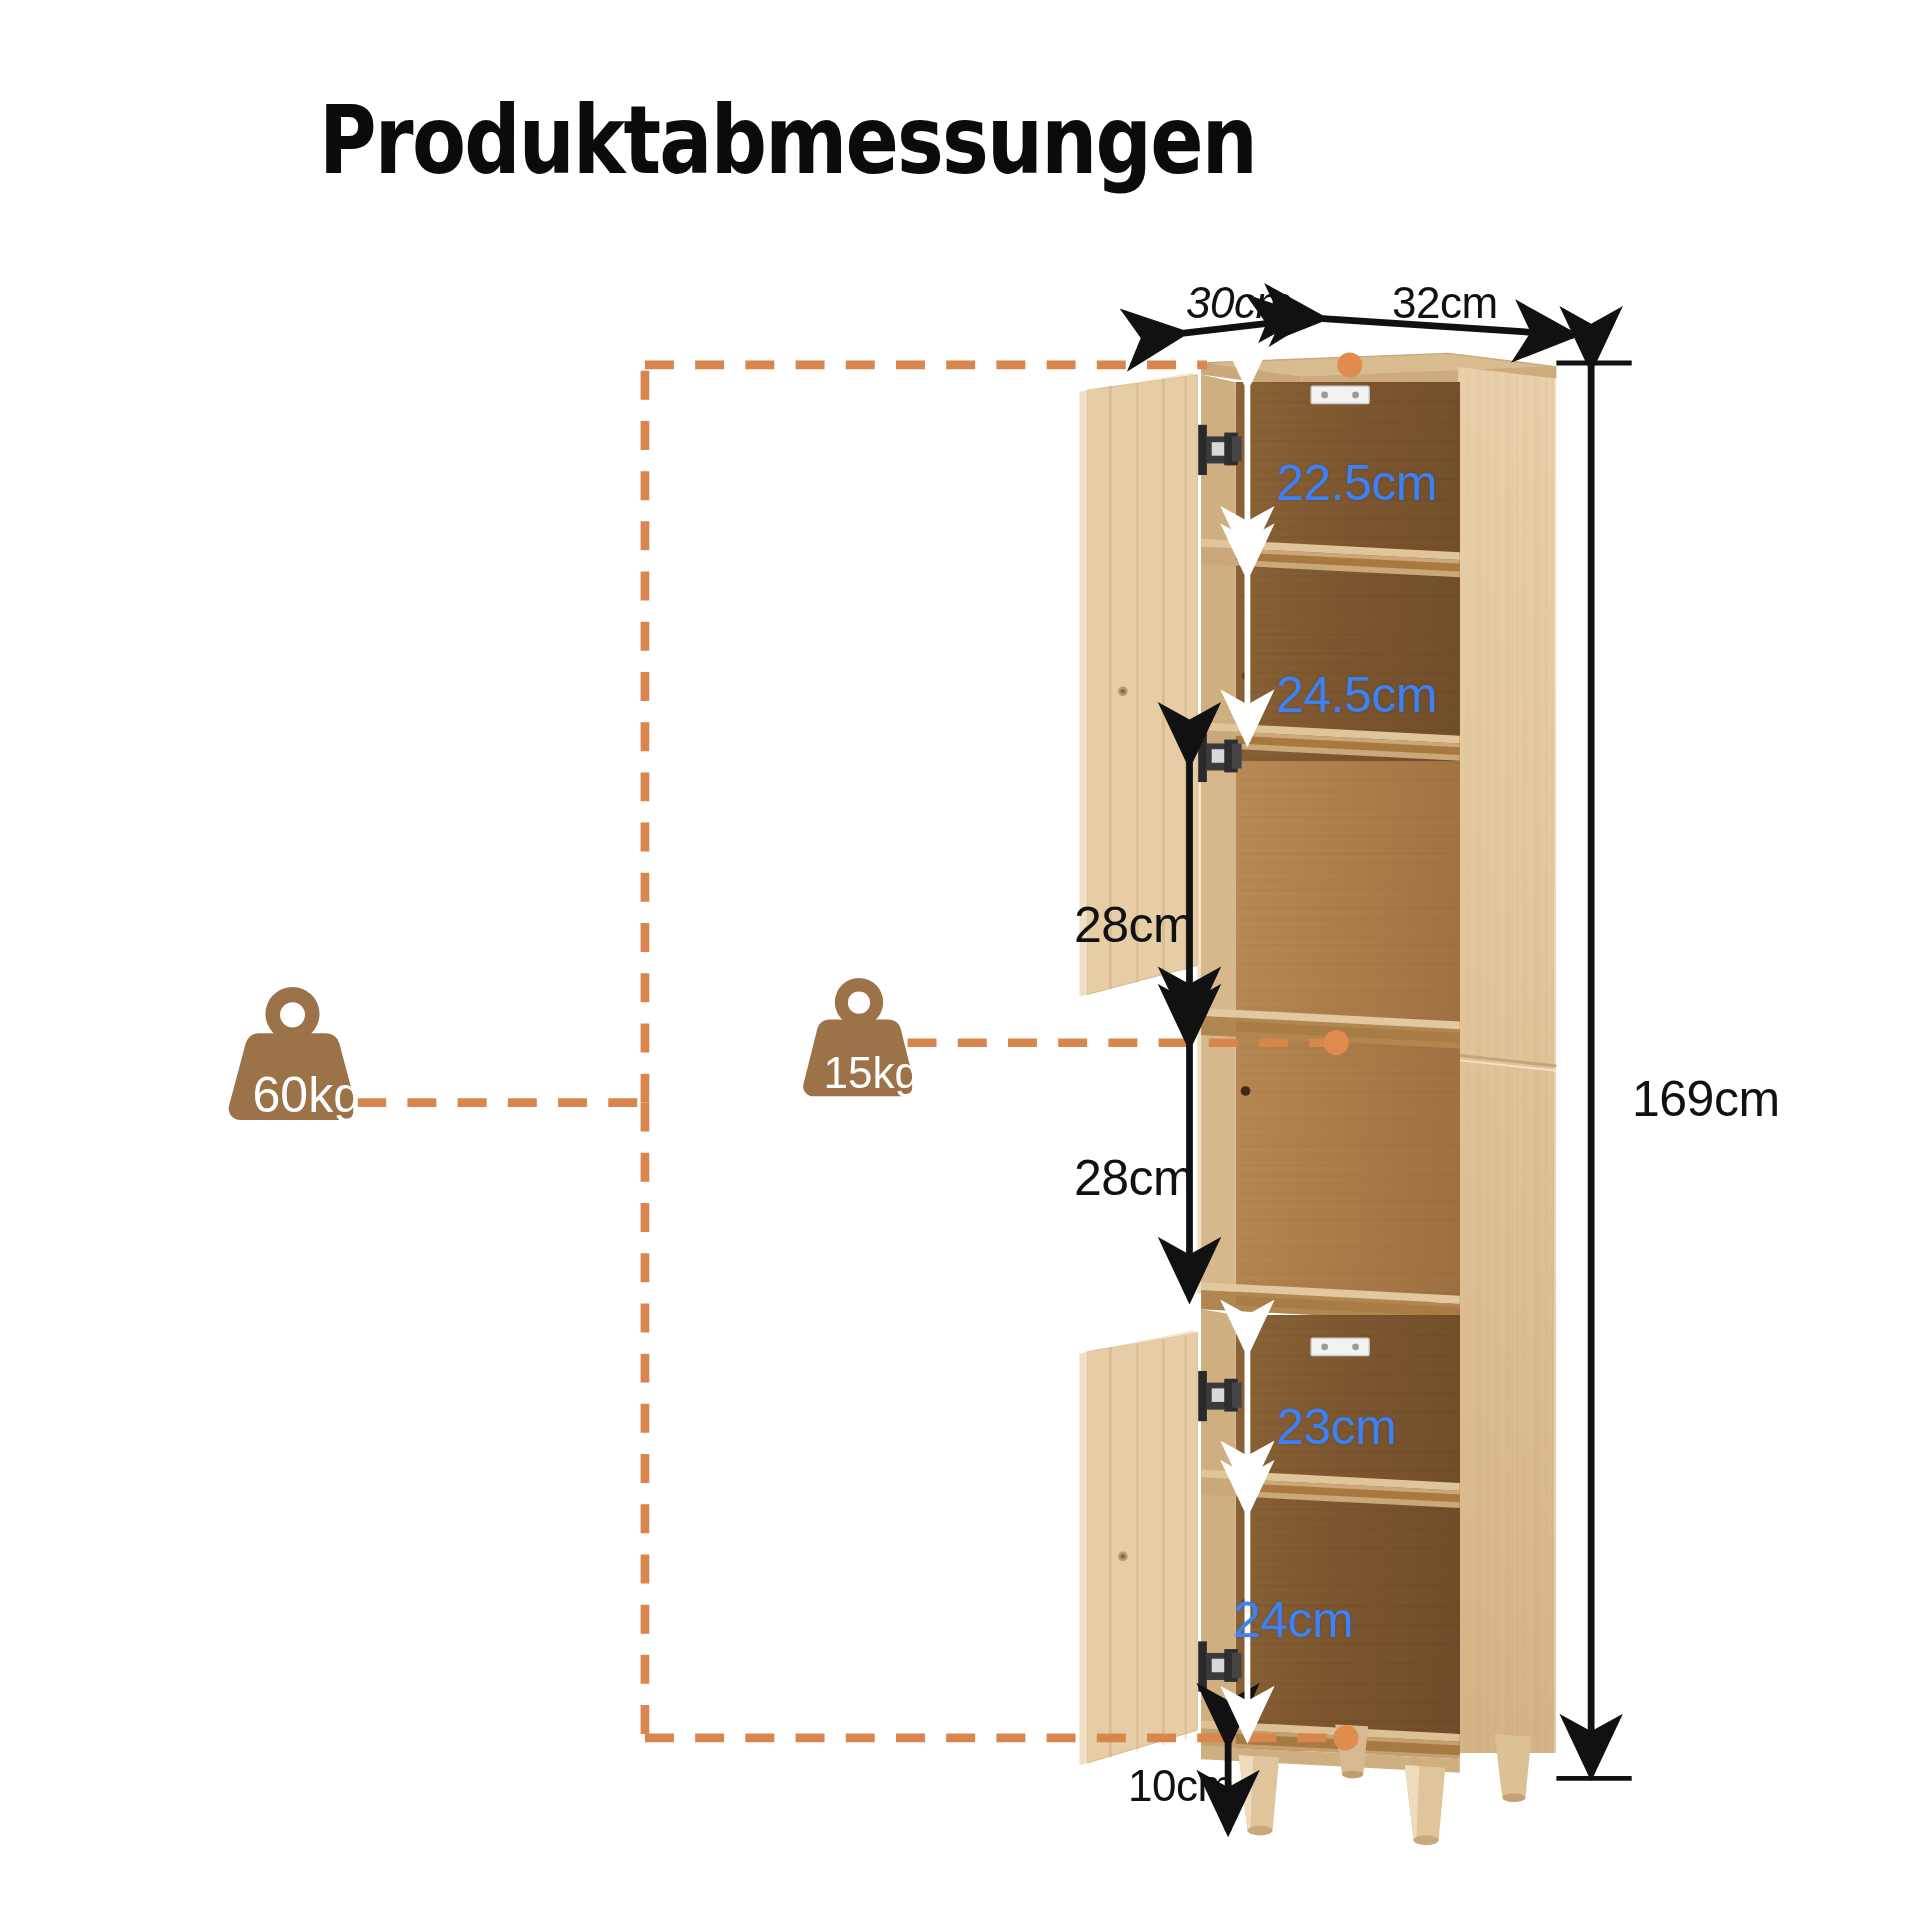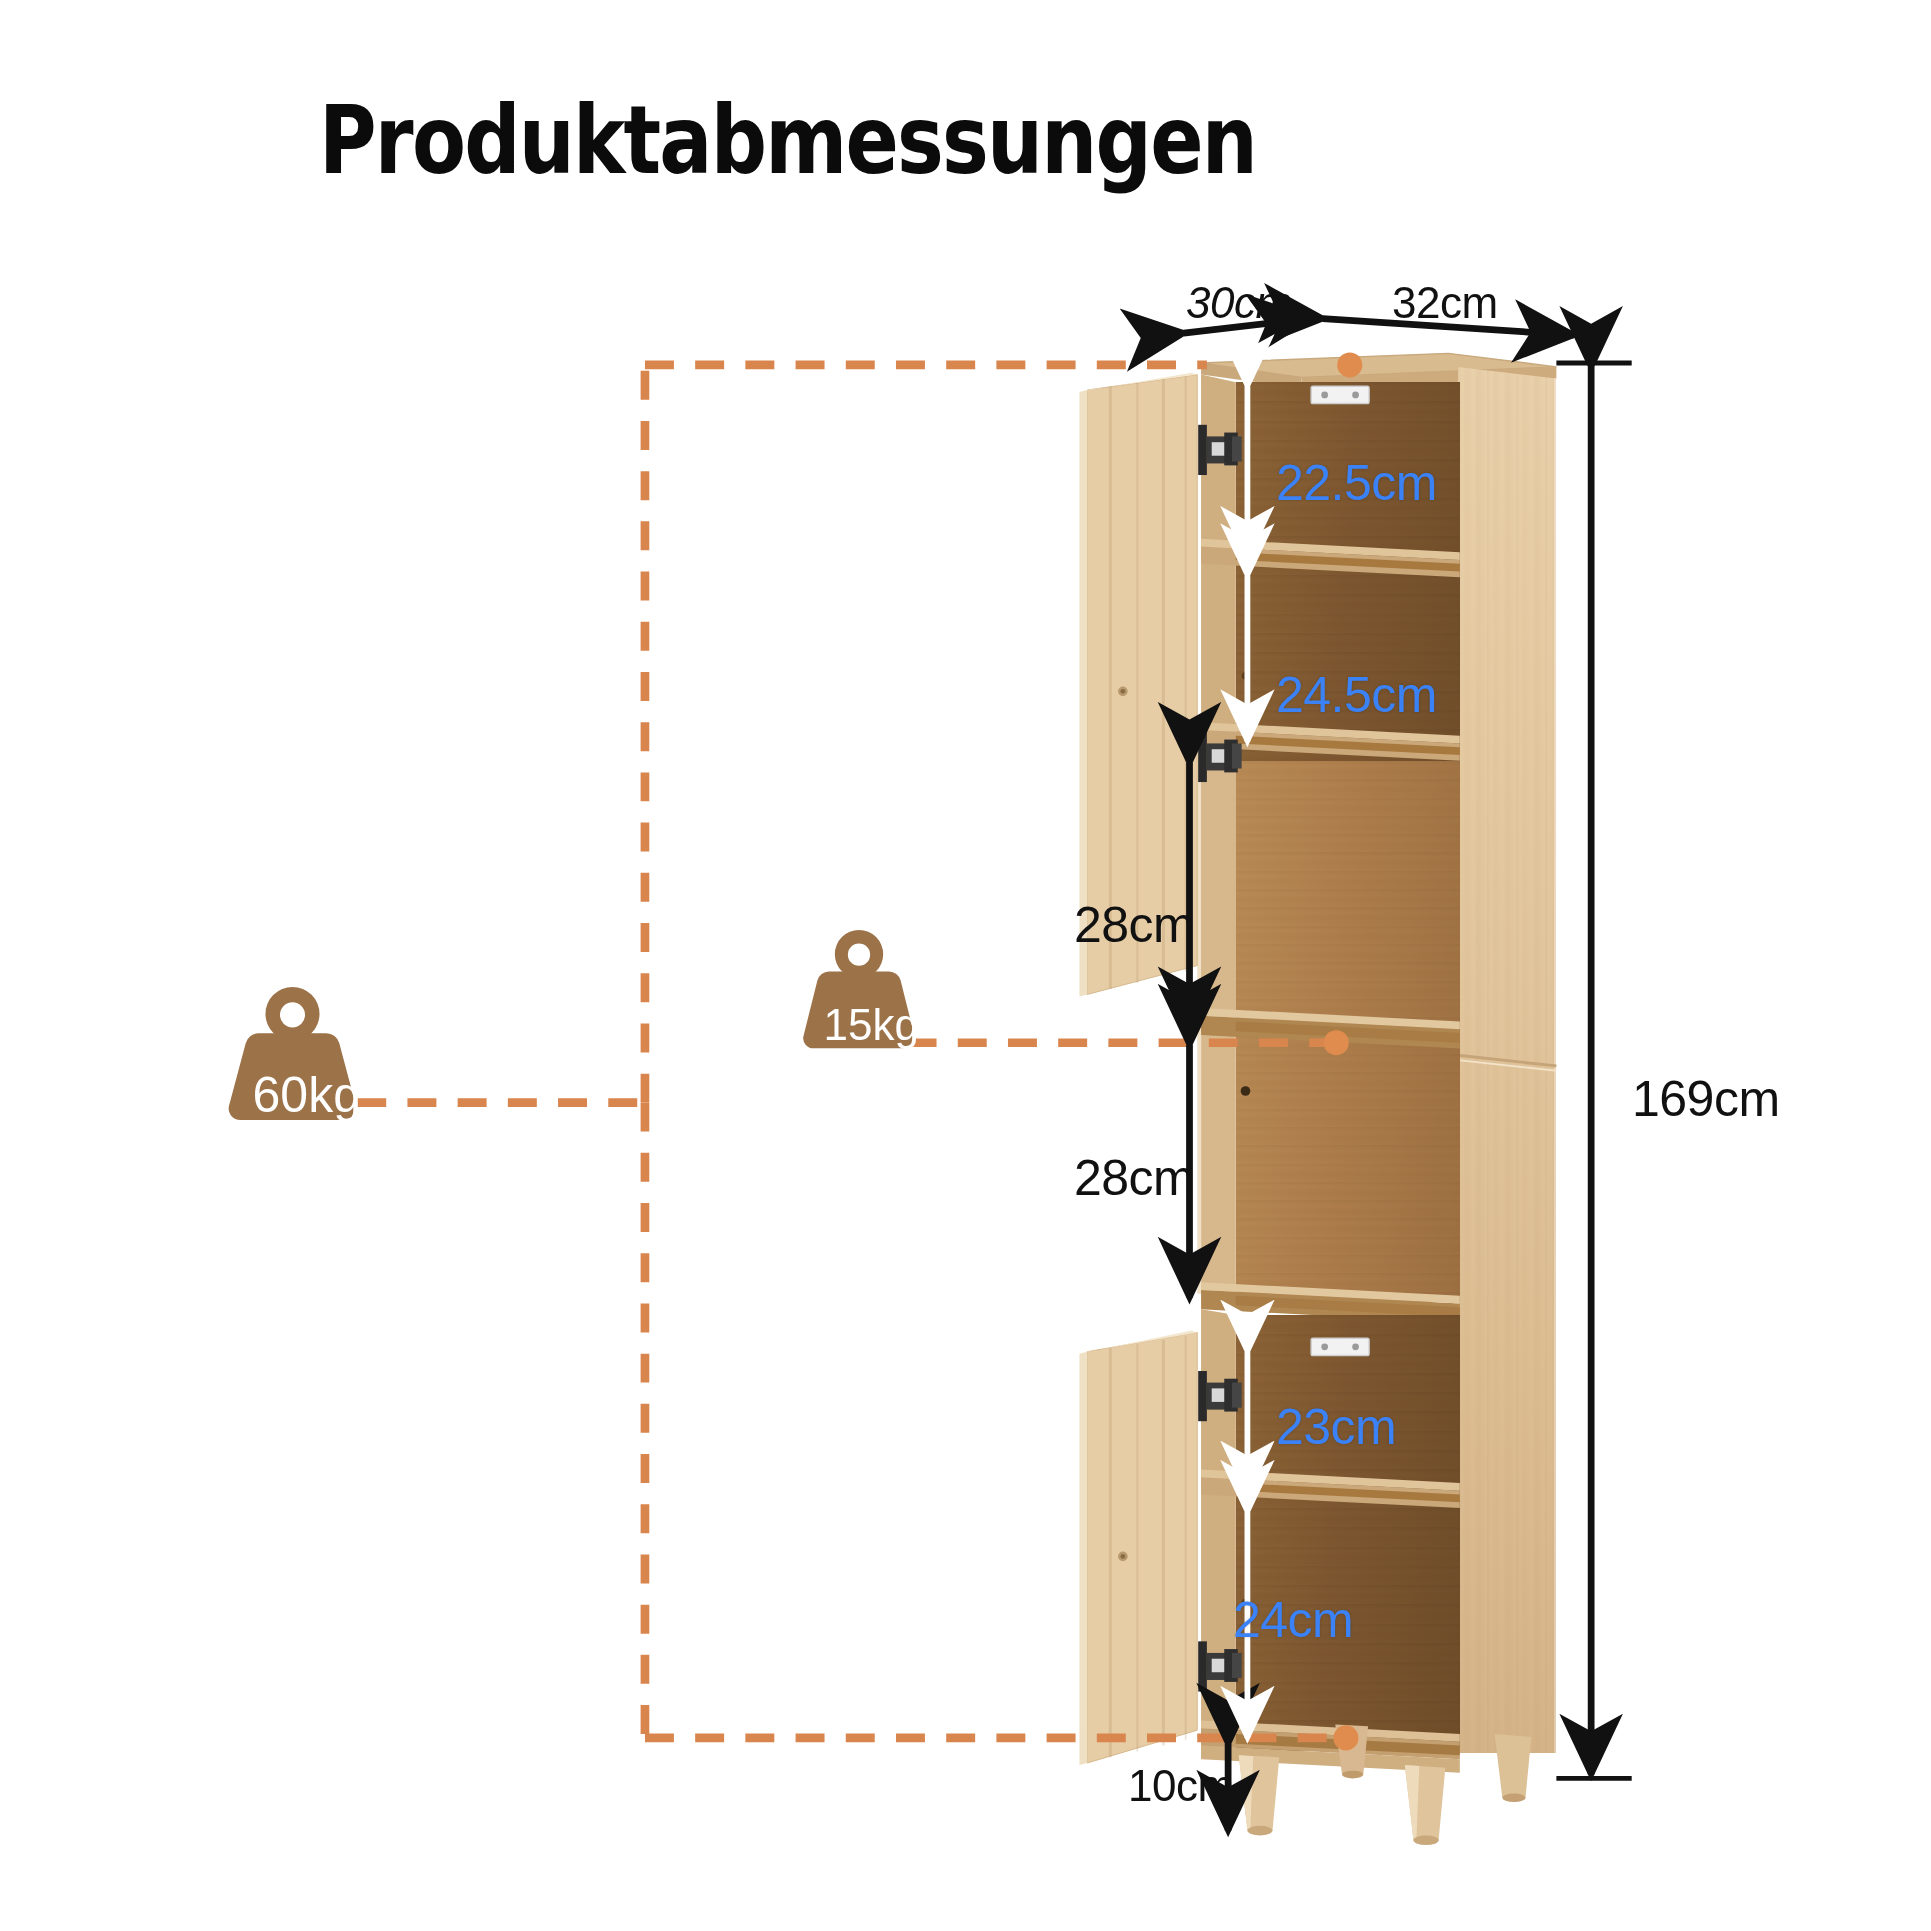--- a/index.html
+++ b/index.html
@@ -375,21 +375,21 @@
 
   <div class="weight" style="left:224px; top:983px; width:137px; height:141px;">
     <svg width="137" height="141" viewBox="0 0 142 146">
       <path d="M 71 4 a 28 28 0 0 1 0 56 a 28 28 0 0 1 0 -56 z
                M 71 20 a 13 13 0 0 0 0 26 a 13 13 0 0 0 0 -26 z" fill="#9c7249" fill-rule="evenodd"></path>
       <path d="M 36 52 h 70 a 14 14 0 0 1 13.5 10.5 L 137 128 a 12 12 0 0 1 -11.8 14 H 16.8 A 12 12 0 0 1 5 128 L 22.5 62.5 A 14 14 0 0 1 36 52 z" fill="#9c7249"></path>
     </svg>
     <div class="wlabel" style="left:0; top:83px; font-size:50px;">60kg</div>
   </div>
 
-  <div class="weight" style="left:799px; top:927px; width:120px; height:124px;">
+  <div class="weight" style="left:799px; top:975px; width:120px; height:124px;">
     <svg width="120" height="124" viewBox="0 0 124 128">
       <path d="M 62 3 a 25 25 0 0 1 0 50 a 25 25 0 0 1 0 -50 z
                M 62 17 a 11.5 11.5 0 0 0 0 23 a 11.5 11.5 0 0 0 0 -23 z" fill="#9c7249" fill-rule="evenodd"></path>
       <path d="M 31 46 h 62 a 12.5 12.5 0 0 1 12 9.3 L 119.5 113 a 10.5 10.5 0 0 1 -10.3 12.3 H 14.8 A 10.5 10.5 0 0 1 4.5 113 L 19 55.3 A 12.5 12.5 0 0 1 31 46 z" fill="#9c7249"></path>
     </svg>
     <div class="wlabel" style="left:0; top:73px; font-size:44px;">15kg</div>
   </div>
 
   <div class="dim-label" style="left:1186px; top:278px;font-style:italic;">30cm</div>
 

